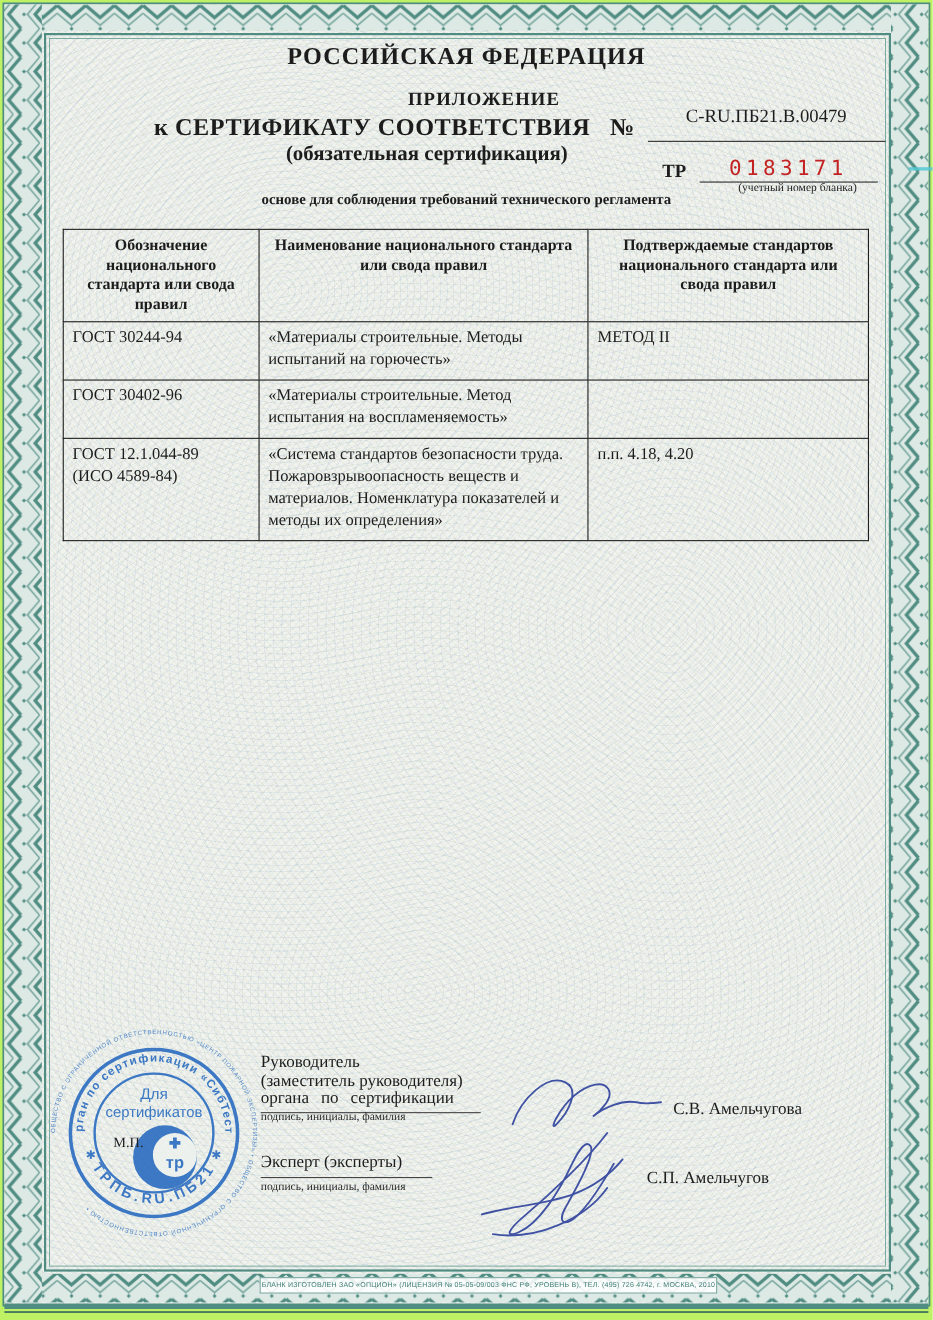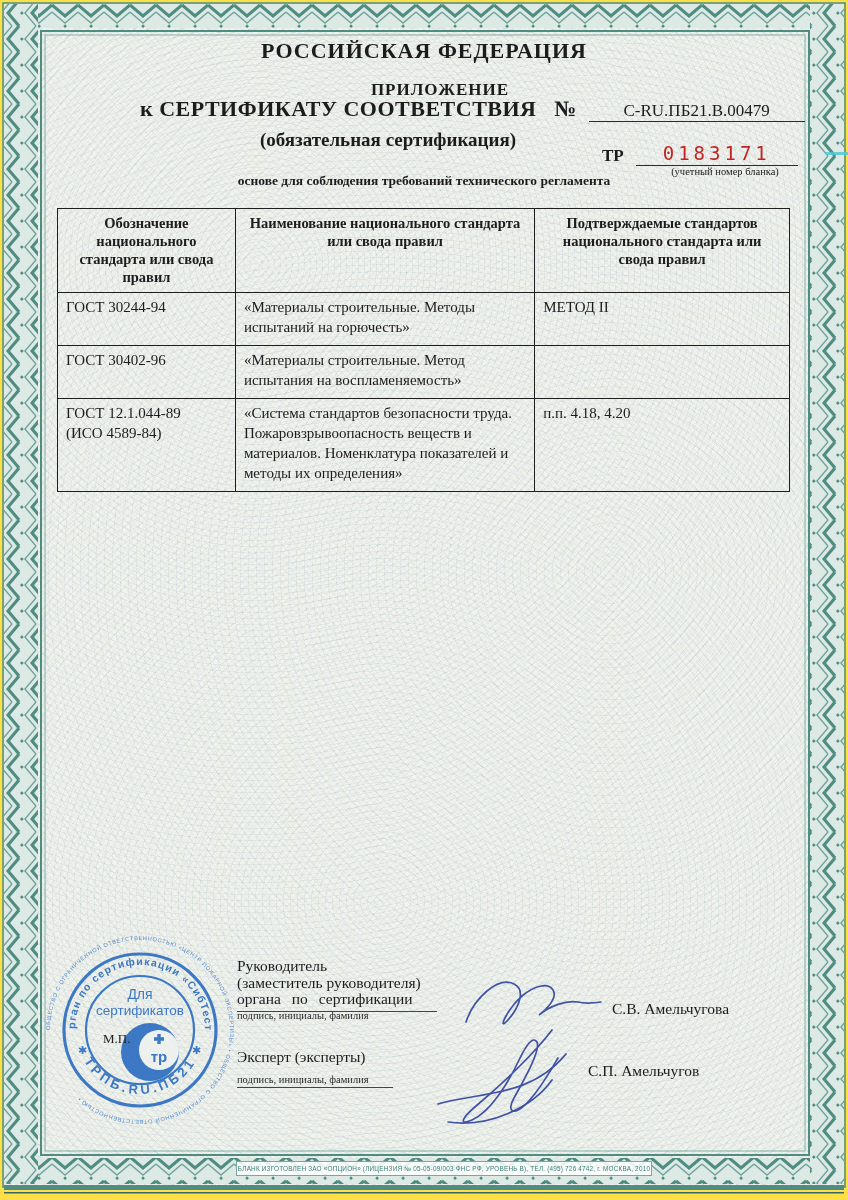--- a/index.html
+++ b/index.html
@@ -1,18 +1,18 @@
 <!DOCTYPE html>
 <html><head>
 <meta charset="utf-8">
 <style>
   html,body{margin:0;padding:0;background:#ffffff;}
   .page{
     position:relative; width:848px; height:1200px; overflow:hidden;
-    background:#fde047;
+    background:#bef264;
     font-family:"Liberation Serif","DejaVu Serif",serif;
     color:#1c1c1c;
   }
   
   .guilloche{
     position:absolute; left:4px; top:4px; width:840px; height:1182px;
     background-color:#f1f4ee;
     background-image:
       repeating-radial-gradient(circle at 30% 22%, rgba(110,140,195,0.10) 0 1px, rgba(0,0,0,0) 1px 6px),
       repeating-radial-gradient(circle at 72% 48%, rgba(110,140,195,0.09) 0 1px, rgba(0,0,0,0) 1px 8px),
@@ -23,42 +23,42 @@
   }
   .frame{position:absolute; left:0; top:0;}
   .content{position:absolute; left:40px; top:30px; width:768px; height:1125px;}
   .abs{position:absolute;}
 
   .country{top:8px; left:0; width:100%; text-align:center; font-size:22px; font-weight:700; letter-spacing:1px;}
   .prilozh{top:50px; left:16px; width:100%; text-align:center; font-size:17px; font-weight:700; letter-spacing:1px;}
   .certline{top:66px; left:100px; display:flex; align-items:flex-end; gap:12px;}
   .certtitle{font-size:22px; font-weight:700; letter-spacing:0.5px; white-space:nowrap;}
   .numsign{font-size:22px; font-weight:700; margin-left:6px;}
-  .numbox{width:216px; text-align:center; border-bottom:1.6px solid #2b2b2b; font-size:17px; padding-bottom:0;}
+  .numbox{width:216px; text-align:center; border-bottom:1.6px solid #2b2b2b; font-size:17px; padding-bottom:12px;}
   .subtitle{top:99px; left:118px; width:460px; text-align:center; font-size:19px; font-weight:700;}
   .trline{top:112px; left:562px; display:flex; align-items:flex-end; gap:12px;}
   .trlabel{font-size:17px; font-weight:700;}
   .trnumbox{width:162px; text-align:center; border-bottom:1.4px solid #2b2b2b; padding-bottom:1px;
     font-family:"DejaVu Sans Mono",monospace; font-size:19px; letter-spacing:4px; color:#c32323;}
   .trcaption{top:136px; left:600px; width:170px; text-align:center; font-size:10.5px; color:#222;}
   .intro{top:142px; left:0; width:100%; text-align:center; font-size:13.5px; font-weight:700; line-height:17px;}
 
   table.std{position:absolute; top:178px; left:17px; width:733px; border-collapse:collapse; table-layout:fixed;}
   table.std th, table.std td{border:1.6px solid #1f1f1f; vertical-align:top;}
   table.std th{font-size:14.5px; font-weight:700; text-align:center; padding:5px 8px 6px; line-height:18px;}
   table.std td{font-size:15px; padding:4px 8px 8px; line-height:20px;}
   .col1{width:24.3%;} .col2{width:40.9%;} .col3{width:34.8%;}
   .prewrap{white-space:pre-line;}
 
   .rolehead{top:928px; left:197px; width:200px; font-size:15.5px; line-height:16.5px; border-bottom:1.2px solid #444; padding-bottom:3px;}
   .rolehead .spread{word-spacing:7px;}
   .sigcaption{font-size:10.5px; color:#2a2a2a; padding-top:2px;text-align:center;}
   .caphead{top:978px; left:197px;}
   .namehead{top:970px; left:548px; font-size:15.5px;margin-left:24px;}
-  .roleexpert{top:1018px; left:197px; width:156px; font-size:15.5px; border-bottom:1.2px solid #444; padding-bottom:21px;}
+  .roleexpert{top:1018px; left:197px; width:156px; font-size:15.5px; border-bottom:1.2px solid #444; padding-bottom:4px;}
   .capexpert{top:1042px; left:197px;}
   .nameexpert{top:1032px; left:548px; font-size:15.5px;}
 
   .stamp{position:absolute; left:35px; top:925px; opacity:0.9;}
   .mp{position:absolute; left:103px; top:1031px; font-size:13px; color:#222; z-index:5;}
   .signs{position:absolute; left:0; top:0; pointer-events:none;}
   .fineprint{
     position:absolute; left:236px; top:1161px; width:414px; height:13px; line-height:13px;
     background:rgba(255,255,255,0.88); border:0.5px solid #7aa79e;
     font-family:"Liberation Sans",sans-serif; font-size:6.4px; letter-spacing:0.2px;

